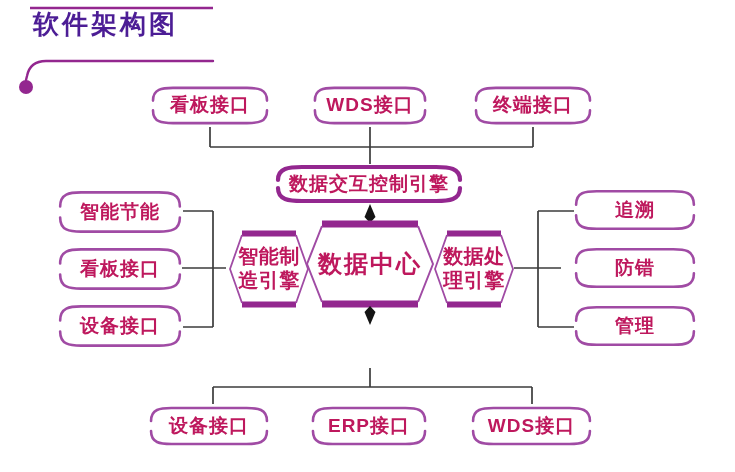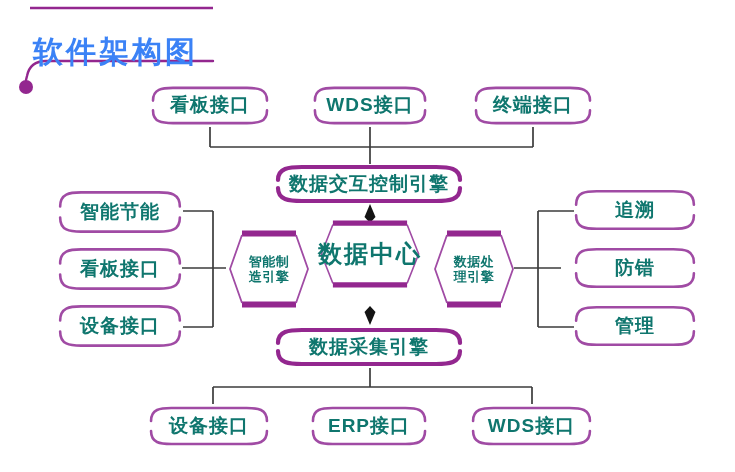--- a/index.html
+++ b/index.html
@@ -7,37 +7,37 @@
     position:relative;width:735px;height:472px;background:#ffffff;overflow:hidden;
     font-family:"Liberation Sans","DejaVu Sans",sans-serif;
   }
   
   #wires{position:absolute;left:0;top:0;width:735px;height:472px;}
   #wires path.k{stroke:#3c3c3c;stroke-width:1.7;fill:none;}
   #wires path.t1{stroke:#93278f;stroke-width:2.6;fill:none;}
   #wires path.t2{stroke:#93278f;stroke-width:2.4;fill:none;stroke-linecap:round;}
   
   #page-title{
-    position:absolute;left:33px;top:32px;font-size:30px;font-weight:900;
-    color:#3b82f6;letter-spacing:3px;white-space:nowrap;
+    position:absolute;left:33px;top:7px;font-size:26px;font-weight:900;
+    color:#4c1d95;letter-spacing:3px;white-space:nowrap;
   }
   
   .node{position:absolute;display:flex;align-items:center;justify-content:center;}
   .node > svg{position:absolute;left:0;top:0;width:100%;height:100%;overflow:visible;}
   .node .lbl{
-    position:relative;z-index:2;font-weight:bold;color:#0f766e;
+    position:relative;z-index:2;font-weight:bold;color:#be185d;
     white-space:nowrap;text-align:center;letter-spacing:1px;line-height:1.18;
   }
   .stadium path{stroke:#a04ba4;stroke-width:2.6;fill:none;stroke-linecap:round;}
   .enginebar path{stroke:#93278f;stroke-width:4.2;fill:none;stroke-linecap:round;}
   .hex path.bar{stroke:#93278f;fill:none;stroke-linecap:butt;}
   .hex path.side{stroke:#a04ba4;fill:none;stroke-linejoin:round;}
   .fs19 .lbl{font-size:19px;}
   .fs20 .lbl{font-size:19px;}
-  .fs16 .lbl{font-size:13px;letter-spacing:0.5px;}
+  .fs16 .lbl{font-size:20px;letter-spacing:0.5px;}
   .fs24 .lbl{font-size:24px;letter-spacing:2px;}
   .arrow{position:absolute;}
   .arrow polygon{fill:#141414;}
 </style>
 </head>
 <body>
 
 <div id="stage">
 
   <svg id="wires" viewBox="0 0 735 472">
@@ -93,21 +93,21 @@
 
   <div class="node hex fs16" style="left:228px;top:230px;width:82px;height:78px">
     <svg viewBox="0 0 82 78">
       <path class="bar" stroke-width="6" d="M14,3.5 H68"></path>
       <path class="bar" stroke-width="6" d="M14,74.5 H68"></path>
       <path class="side" stroke-width="1.8" d="M14,5 L2,39 L14,73 M68,5 L80,39 L68,73"></path>
     </svg>
     <span class="lbl"><span>智能制</span><br><span>造引擎</span></span>
   </div>
 
-  <div class="node hex fs24" style="left:303px;top:220px;width:134px;height:68px">
+  <div class="node hex fs24" style="left:303px;top:220px;width:134px;height:88px">
     <svg viewBox="0 0 134 88">
       <path class="bar" stroke-width="7" d="M19,4 H115"></path>
       <path class="bar" stroke-width="7" d="M19,84 H115"></path>
       <path class="side" stroke-width="2" d="M19,6 L4,44 L19,82 M115,6 L130,44 L115,82"></path>
     </svg>
     <span class="lbl">数据中心</span>
   </div>
 
   <div class="node hex fs16" style="left:433px;top:230px;width:82px;height:78px">
     <svg viewBox="0 0 82 78">
@@ -159,27 +159,20 @@
       <path vector-effect="non-scaling-stroke" d="M3,17 C3,5 12,4 23,4 L97,4 C108,4 117,5 117,17"></path>
       <path vector-effect="non-scaling-stroke" d="M3,27 C3,39 12,40 23,40 L97,40 C108,40 117,39 117,27"></path>
     </svg>
     <span class="lbl">管理</span>
   </div>
 
   <svg class="arrow" style="left:363px;top:306px" width="14" height="19" viewBox="0 0 14 19">
     <polygon points="7,19 12.5,6 7,0 1.5,6"></polygon>
   </svg>
 
-  <div class="node enginebar fs20" style="left:274px;top:326px;width:190px;height:42px">
-    <svg viewBox="0 0 190 42" preserveAspectRatio="none">
-      <path vector-effect="non-scaling-stroke" d="M4,17 C4,5 15,4 28,4 L162,4 C175,4 186,5 186,17"></path>
-      <path vector-effect="non-scaling-stroke" d="M4,25 C4,37 15,38 28,38 L162,38 C175,38 186,37 186,25"></path>
-    </svg>
-    <span class="lbl">数据采集引擎</span>
-  </div>
 
   <div class="node stadium fs19" style="left:148px;top:404px;width:122px;height:44px">
     <svg viewBox="0 0 120 44" preserveAspectRatio="none">
       <path vector-effect="non-scaling-stroke" d="M3,17 C3,5 12,4 23,4 L97,4 C108,4 117,5 117,17"></path>
       <path vector-effect="non-scaling-stroke" d="M3,27 C3,39 12,40 23,40 L97,40 C108,40 117,39 117,27"></path>
     </svg>
     <span class="lbl">设备接口</span>
   </div>
   <div class="node stadium fs19" style="left:310px;top:404px;width:118px;height:44px">
     <svg viewBox="0 0 120 44" preserveAspectRatio="none">

